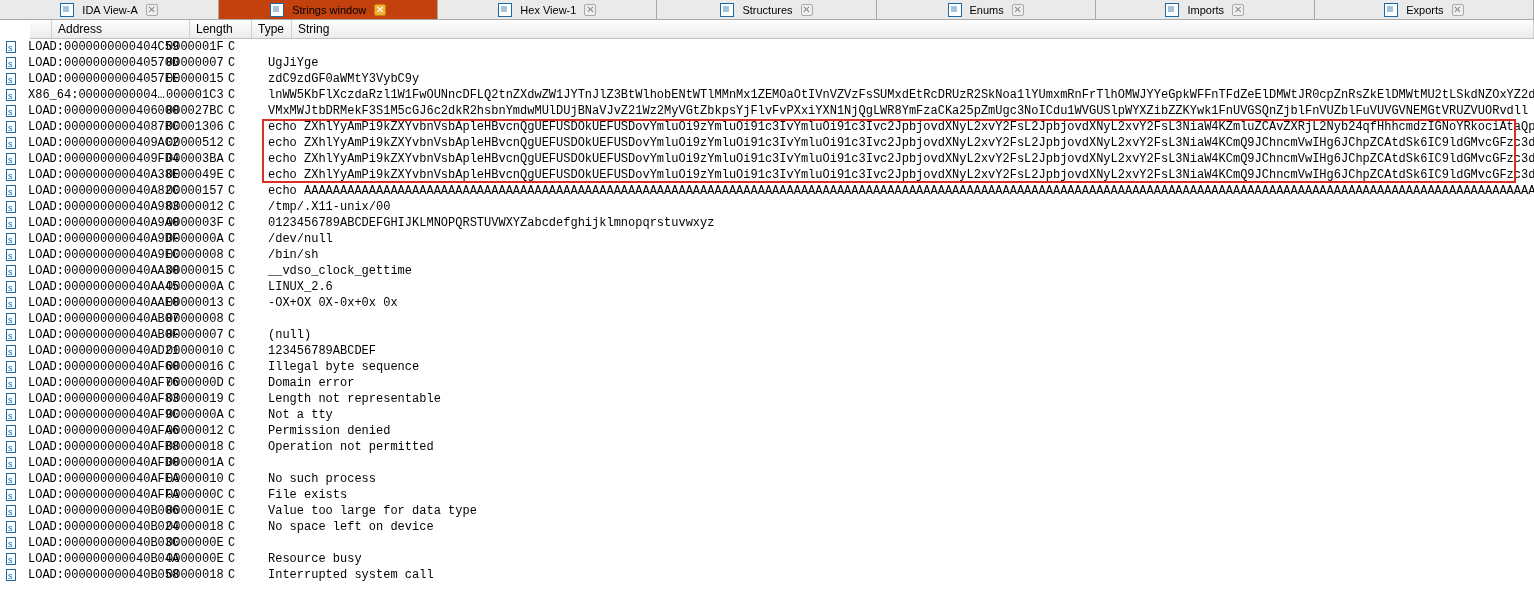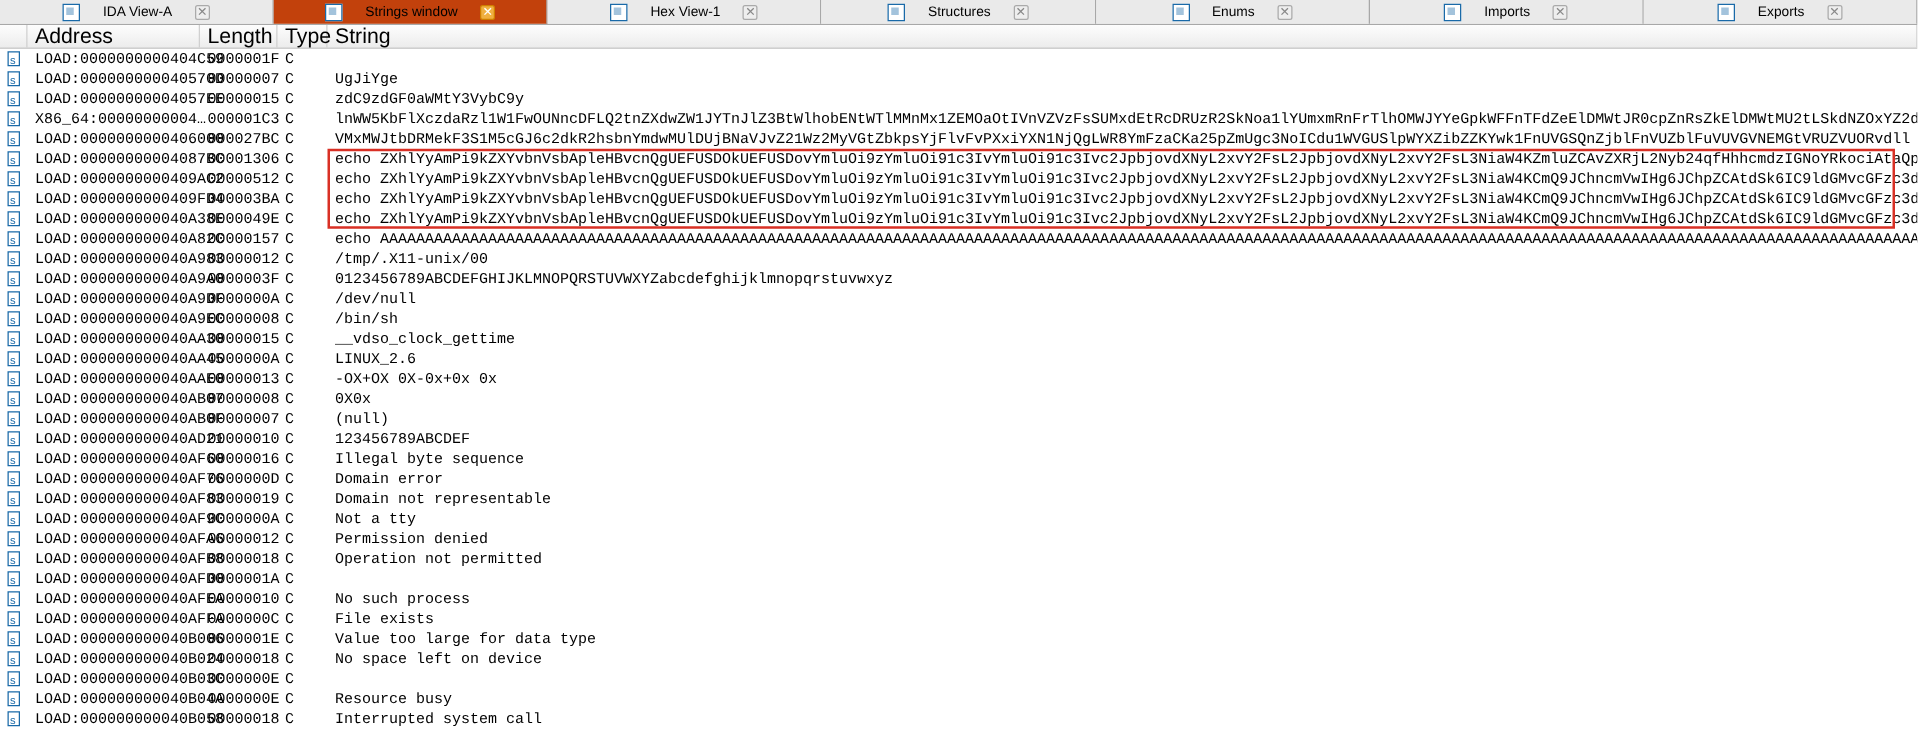--- a/index.html
+++ b/index.html
@@ -14,21 +14,21 @@
   }
   .tabbar {
     display: flex;
     height: 20px;
     border-bottom: 1px solid #a8a8a8;
     background: #f0f0f0;
   }
   .tab {
     display: flex;
     align-items: center;
-    gap: 18px;
+    gap: 8px;
     padding: 0 4px;
     border-right: 1px solid #a8a8a8;
     background: #eaeaea;
     font-size: 11px;
     white-space: nowrap;
     cursor: pointer;
     flex: 1 1 0;
     min-width: 0;
     justify-content: center;
     position: relative;
@@ -44,21 +44,22 @@
     border:1px solid #aaa;
     border-radius:2px;
     background:#eee;
   }
   .tab.active .close { background:#f0b040; border-color:#d08000; color:#fff; }
   .header-row {
     display: flex;
     height: 19px;
     background: linear-gradient(#fdfdfd,#ececec);
     border-bottom: 1px solid #c0c0c0;
-    font-size: 17px;
+    font-size: 12px;
+    margin-left: 30px;
   }
   .header-row .col {
     padding: 0 6px;
     border-right: 1px solid #d0d0d0;
     height: 100%;
     display:flex;align-items:center;
   }
   .col-icon { width: 22px; flex: none; border-right:none; padding:0; }
   .col-addr { width: 138px; flex: none; }
   .col-len  { width: 62px;  flex: none; }
@@ -325,21 +326,20 @@
         <span class="col col-type">C</span>
         <span class="col col-str">-OX+OX 0X-0x+0x 0x</span>
       </div>
       <div class="row">
         <span class="col col-icon">
           <span class="row-icon"></span>
         </span>
         <span class="col col-addr">LOAD:000000000040AB07</span>
         <span class="col col-len">00000008</span>
         <span class="col col-type">C</span>
-        <span class="col col-str">   0X0x</span>
       </div>
       <div class="row">
         <span class="col col-icon">
           <span class="row-icon"></span>
         </span>
         <span class="col col-addr">LOAD:000000000040AB0F</span>
         <span class="col col-len">00000007</span>
         <span class="col col-type">C</span>
         <span class="col col-str">(null)</span>
       </div>
@@ -370,21 +370,21 @@
         <span class="col col-type">C</span>
         <span class="col col-str">Domain error</span>
       </div>
       <div class="row">
         <span class="col col-icon">
           <span class="row-icon"></span>
         </span>
         <span class="col col-addr">LOAD:000000000040AF83</span>
         <span class="col col-len">00000019</span>
         <span class="col col-type">C</span>
-        <span class="col col-str">Domain not representable</span>
+        <span class="col col-str">Length not representable</span>
       </div>
       <div class="row">
         <span class="col col-icon">
           <span class="row-icon"></span>
         </span>
         <span class="col col-addr">LOAD:000000000040AF9C</span>
         <span class="col col-len">0000000A</span>
         <span class="col col-type">C</span>
         <span class="col col-str">Not a tty</span>
       </div>

